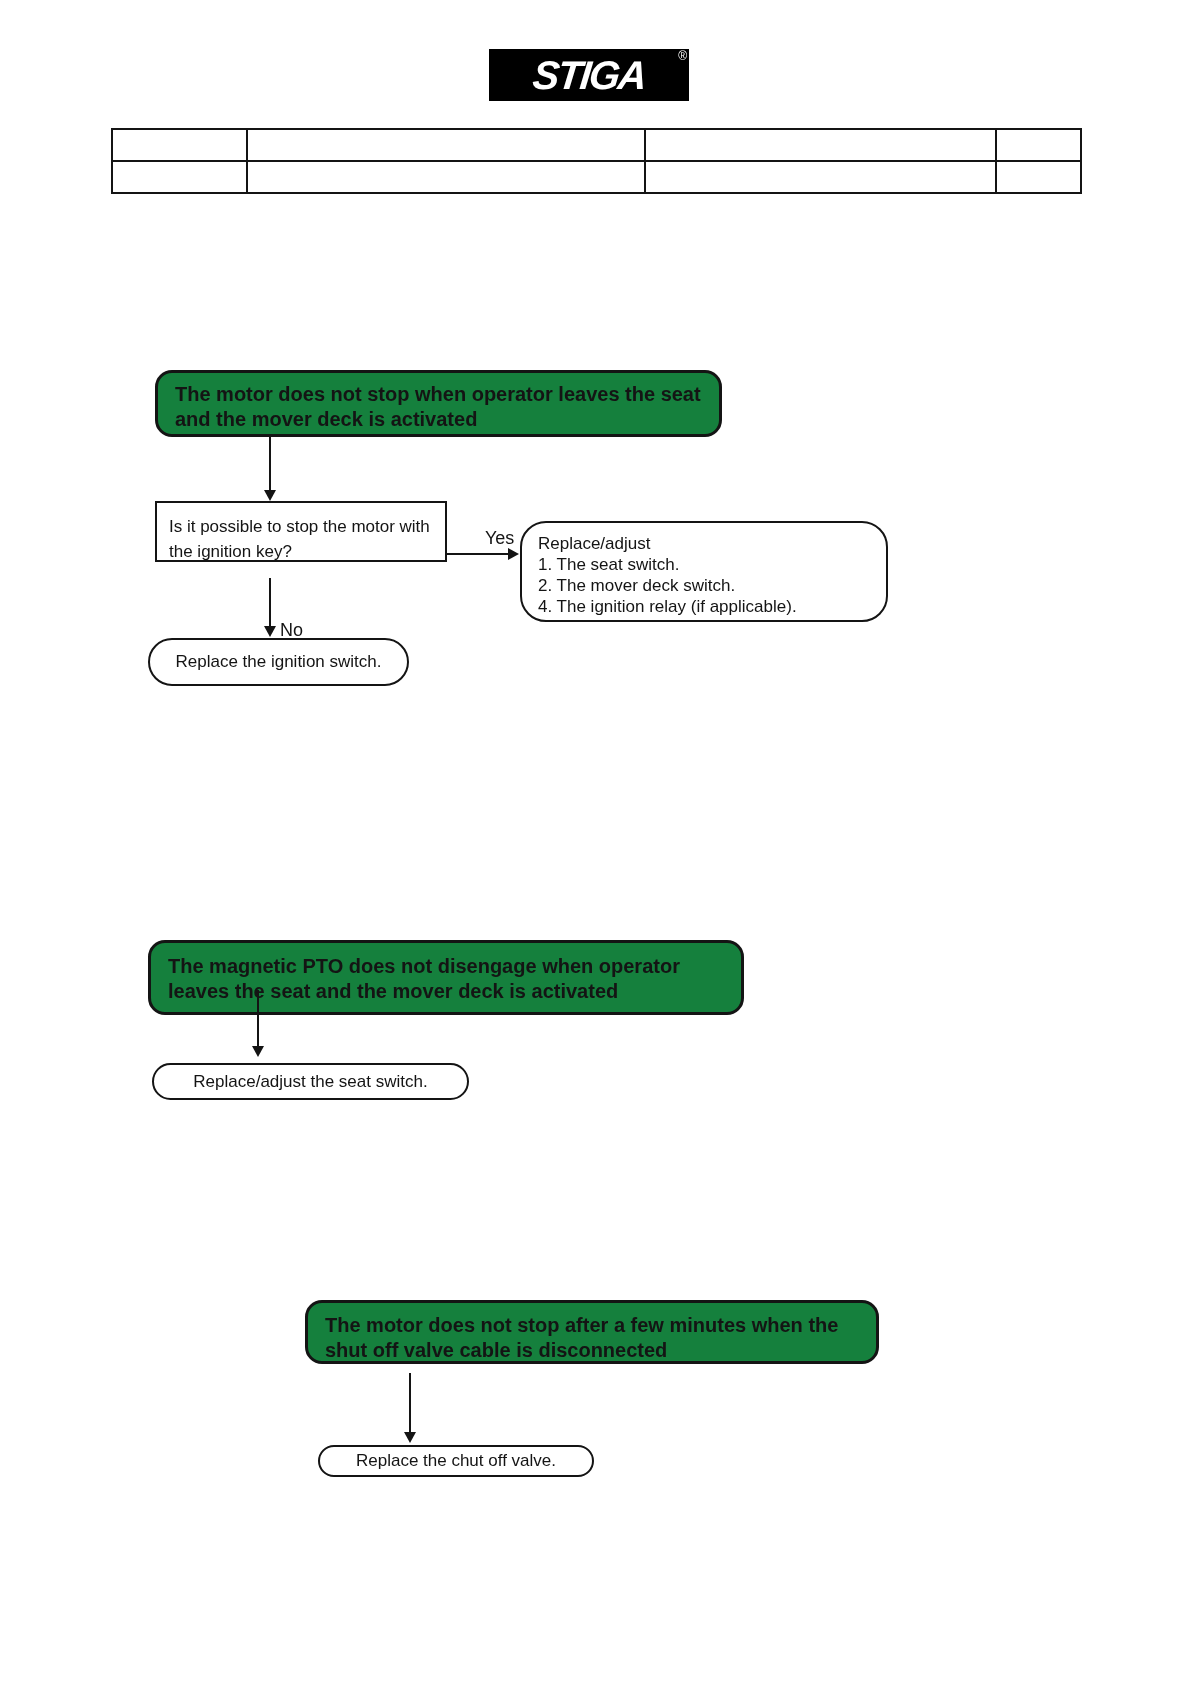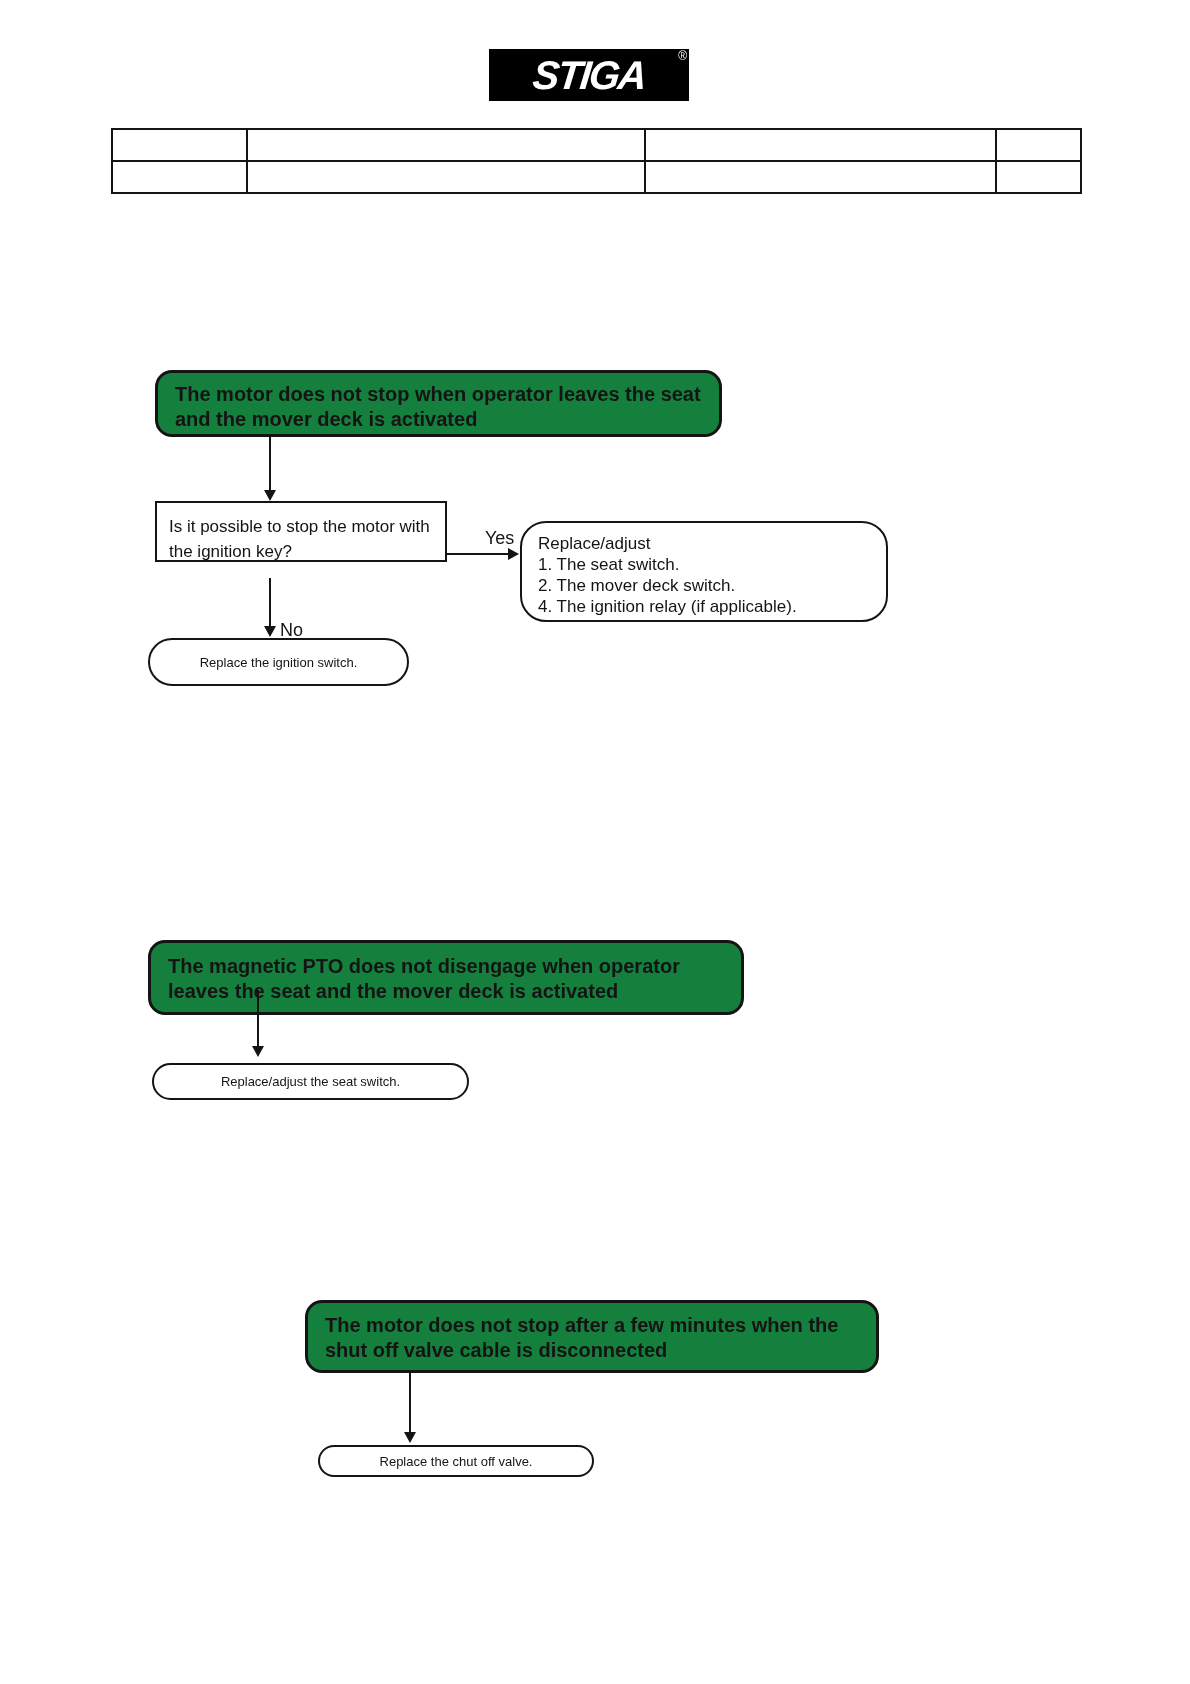--- a/index.html
+++ b/index.html
@@ -40,21 +40,21 @@
     position:absolute; border:2px solid #141414; background:#fff;
     font-size:17px; line-height:25px; padding:11px 12px; box-sizing:border-box;
   }
   .box-result {
     position:absolute; border:2px solid #141414; border-radius:26px;
     background:#fff; font-size:17px; line-height:21px;
     padding:10px 16px; box-sizing:border-box; white-space:nowrap;
   }
   .pill {
     position:absolute; border:2px solid #141414; border-radius:24px;
-    background:#fff; font-size:13px; box-sizing:border-box;
+    background:#fff; font-size:17px; box-sizing:border-box;
     display:flex; align-items:center; justify-content:center; white-space:nowrap;
   }
   .vline { position:absolute; width:2px; background:#141414; }
   .hline { position:absolute; height:2px; background:#141414; }
   .ah-down {
     position:absolute; width:0; height:0;
     border-left:6px solid transparent; border-right:6px solid transparent;
     border-top:11px solid #141414;
   }
   .ah-right {
@@ -121,20 +121,20 @@
 
   <div class="pill" style="left:148px; top:638px; width:261px; height:48px;">Replace the ignition switch.</div>
 
   <div class="box-start" style="left:148px; top:940px; width:596px; height:75px; padding-top:11px;">The magnetic PTO does not disengage when operator leaves the seat and the mover deck is activated</div>
 
   <div class="vline" style="left:257px; top:990px; height:57px;"></div>
   <div class="ah-down" style="left:252px; top:1046px;"></div>
 
   <div class="pill" style="left:152px; top:1063px; width:317px; height:37px; border-radius:22px;">Replace/adjust the seat switch.</div>
 
-  <div class="box-start" style="left:305px; top:1300px; width:574px; height:73px; padding-top:10px;">The motor does not stop after a few minutes when the shut off valve cable is disconnected</div>
+  <div class="box-start" style="left:305px; top:1300px; width:574px; height:64px; padding-top:10px;">The motor does not stop after a few minutes when the shut off valve cable is disconnected</div>
 
   <div class="vline" style="left:409px; top:1373px; height:59px;"></div>
   <div class="ah-down" style="left:404px; top:1432px;"></div>
 
   <div class="pill" style="left:318px; top:1445px; width:276px; height:32px;">Replace the chut off valve.</div>
 
 </div>
 
 </body></html>

